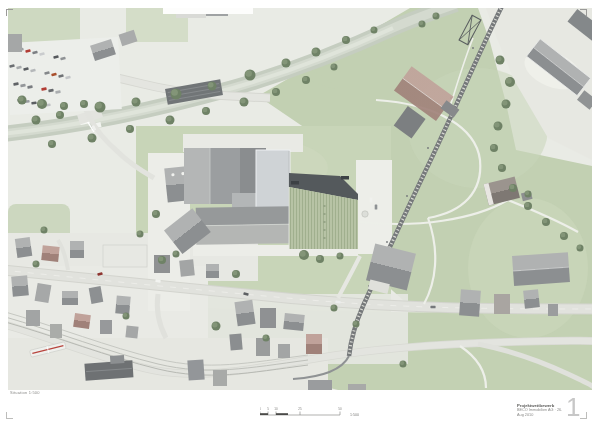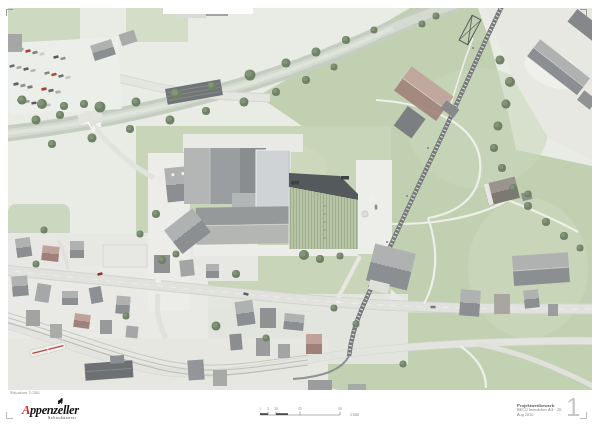--- a/index.html
+++ b/index.html
@@ -409,27 +409,20 @@
   </svg>
   </div>
 
   <div class="cmark tl"></div>
   <div class="cmark tr"></div>
   <div class="cmark bl"></div>
   <div class="cmark br"></div>
 
   <div class="caption">Situation 1:500</div>
 
-  <div class="logo">
-    <svg class="bear" viewBox="0 0 10 9">
-      <path d="M2,8 L2.4,5.6 L2,4.8 L3,3.6 L4.6,3.2 L5.4,1.6 L6.6,1.2 L7.4,1.8 L7.2,2.8 L7.8,3.4 L7,4.4 L7.2,6 L6.6,8 L5.8,8 L5.8,6.4 L4.2,6.4 L3.8,8 Z" fill="#141414"></path>
-    </svg>
-    <div class="word"><span class="red">A</span><span>ppenzeller</span></div>
-    <div class="sub">Schaukäserei</div>
-  </div>
 
   <div class="scalebar">
     <svg width="104" height="14" viewBox="0 0 104 14">
       <line x1="0" y1="9" x2="80" y2="9" stroke="#7c7c7a" stroke-width="0.6"></line>
       <line x1="0" y1="5.5" x2="0" y2="9" stroke="#7c7c7a" stroke-width="0.6"></line>
       <line x1="8" y1="5.5" x2="8" y2="9" stroke="#7c7c7a" stroke-width="0.6"></line>
       <line x1="16" y1="5.5" x2="16" y2="9" stroke="#7c7c7a" stroke-width="0.6"></line>
       <line x1="40" y1="5.5" x2="40" y2="9" stroke="#7c7c7a" stroke-width="0.6"></line>
       <line x1="80" y1="5.5" x2="80" y2="9" stroke="#7c7c7a" stroke-width="0.6"></line>
       <rect x="0" y="7.2" width="8" height="1.8" fill="#4a4a48"></rect>

